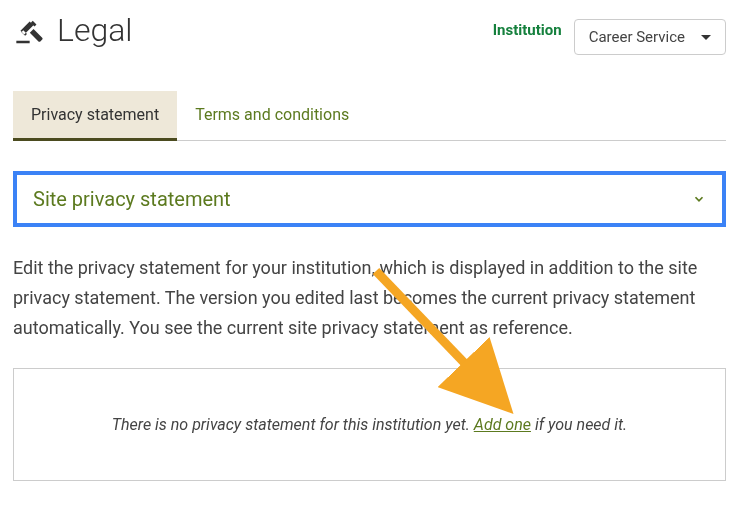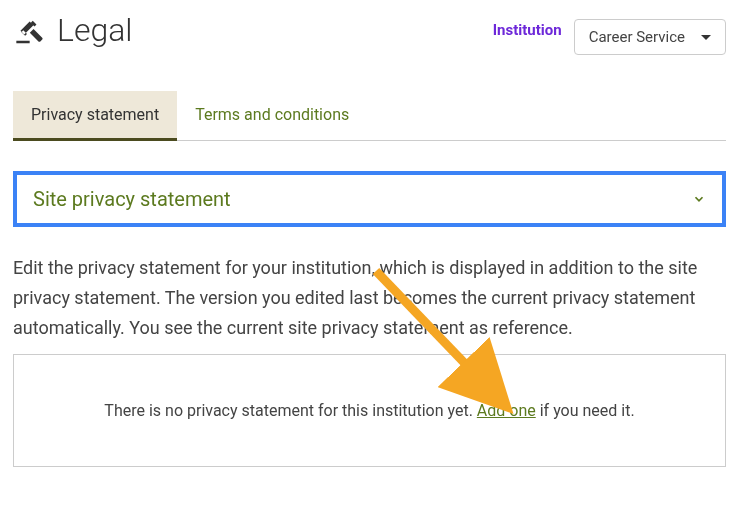--- a/index.html
+++ b/index.html
@@ -32,21 +32,21 @@
       font-weight: 300;
       color: #333;
     }
     .header-right {
       display: flex;
       align-items: center;
       gap: 12px;
     }
     .inst-label {
       font-weight: 700;
-      color: #6d28d9;
+      color: #15803d;
       font-size: 15px;
     }
     .dropdown {
       display: flex;
       align-items: center;
       gap: 16px;
       border: 1px solid #ccc;
       border-radius: 4px;
       padding: 8px 14px;
       background: #fff;
@@ -99,26 +99,27 @@
       height: 14px;
     }
     .description {
       font-size: 18px;
       line-height: 1.68;
       color: #444;
       margin-top: 26px;
     }
     .empty-box {
       border: 1px solid #ccc;
-      margin-top: 10px;
+      margin-top: 24px;
       padding: 46px 4px;
       text-align: center;
       font-size: 16px;
       color: #444;
       position: relative;
+      font-style: italic;
     }
     .add-link {
       color: #5c7a1f;
       text-decoration: underline;
       cursor: pointer;
     }
     .arrow-overlay {
       position: absolute;
       left: 348px;
       top: 256px;

